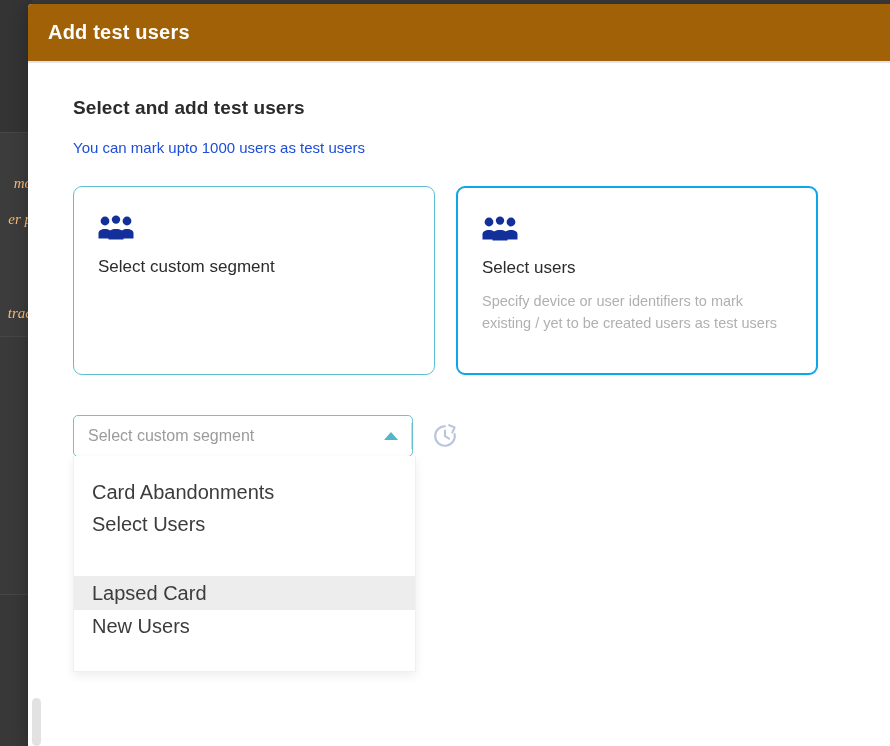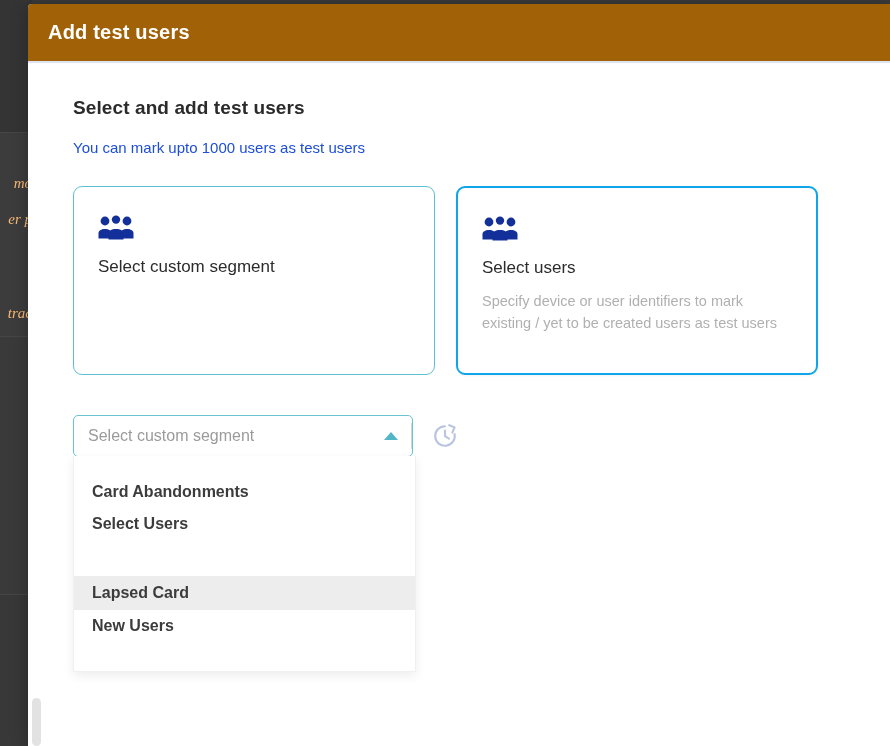--- a/index.html
+++ b/index.html
@@ -222,24 +222,23 @@
     border-top: none;
     box-sizing: border-box;
     box-shadow: 0 4px 10px rgba(0,0,0,.07);
     overflow: hidden;
   }
   .dd-item {
     height: 32px;
     display: flex;
     align-items: center;
     padding-left: 18px;
-    font-size: 16px;
+    font-size: 20px;
     color: #3c3c3c;
     box-sizing: border-box;
-    font-weight: bold;
   }
   .dd-item.first { margin-top: 20px; }
   .dd-item.highlighted {
     background: #ededed;
     height: 34px;
   }
   .dd-spacer { height: 36px; }
 
   .modal-scrollbar {
     position: absolute;

